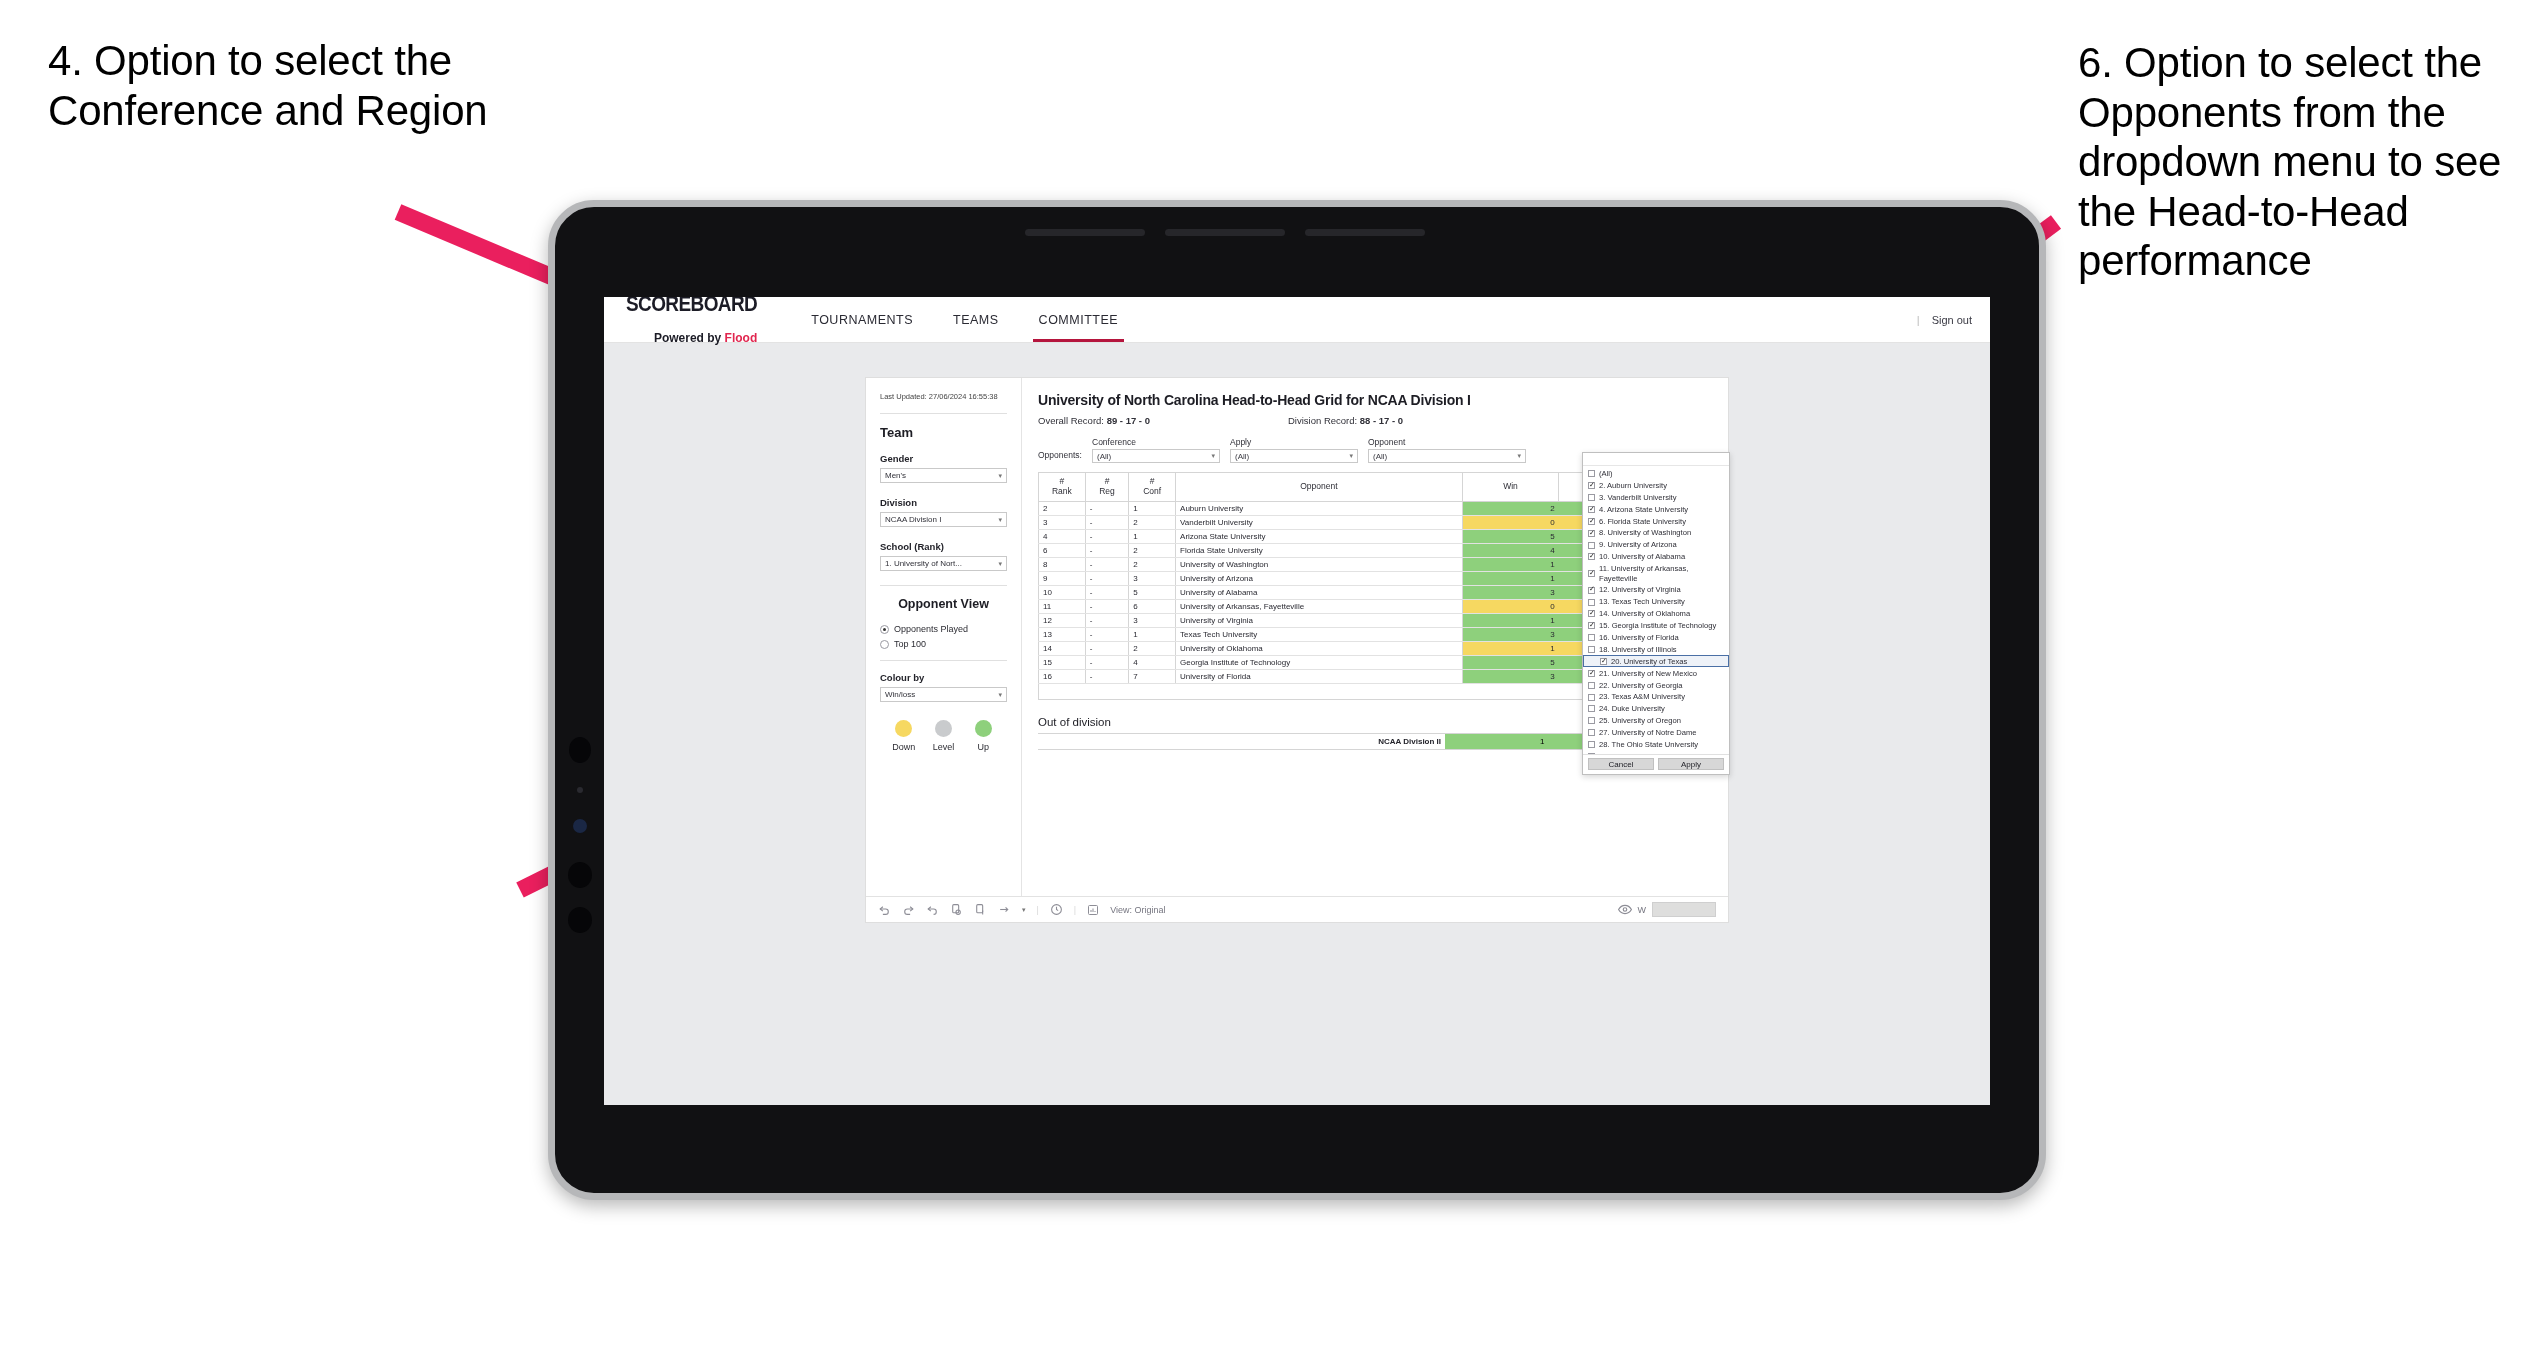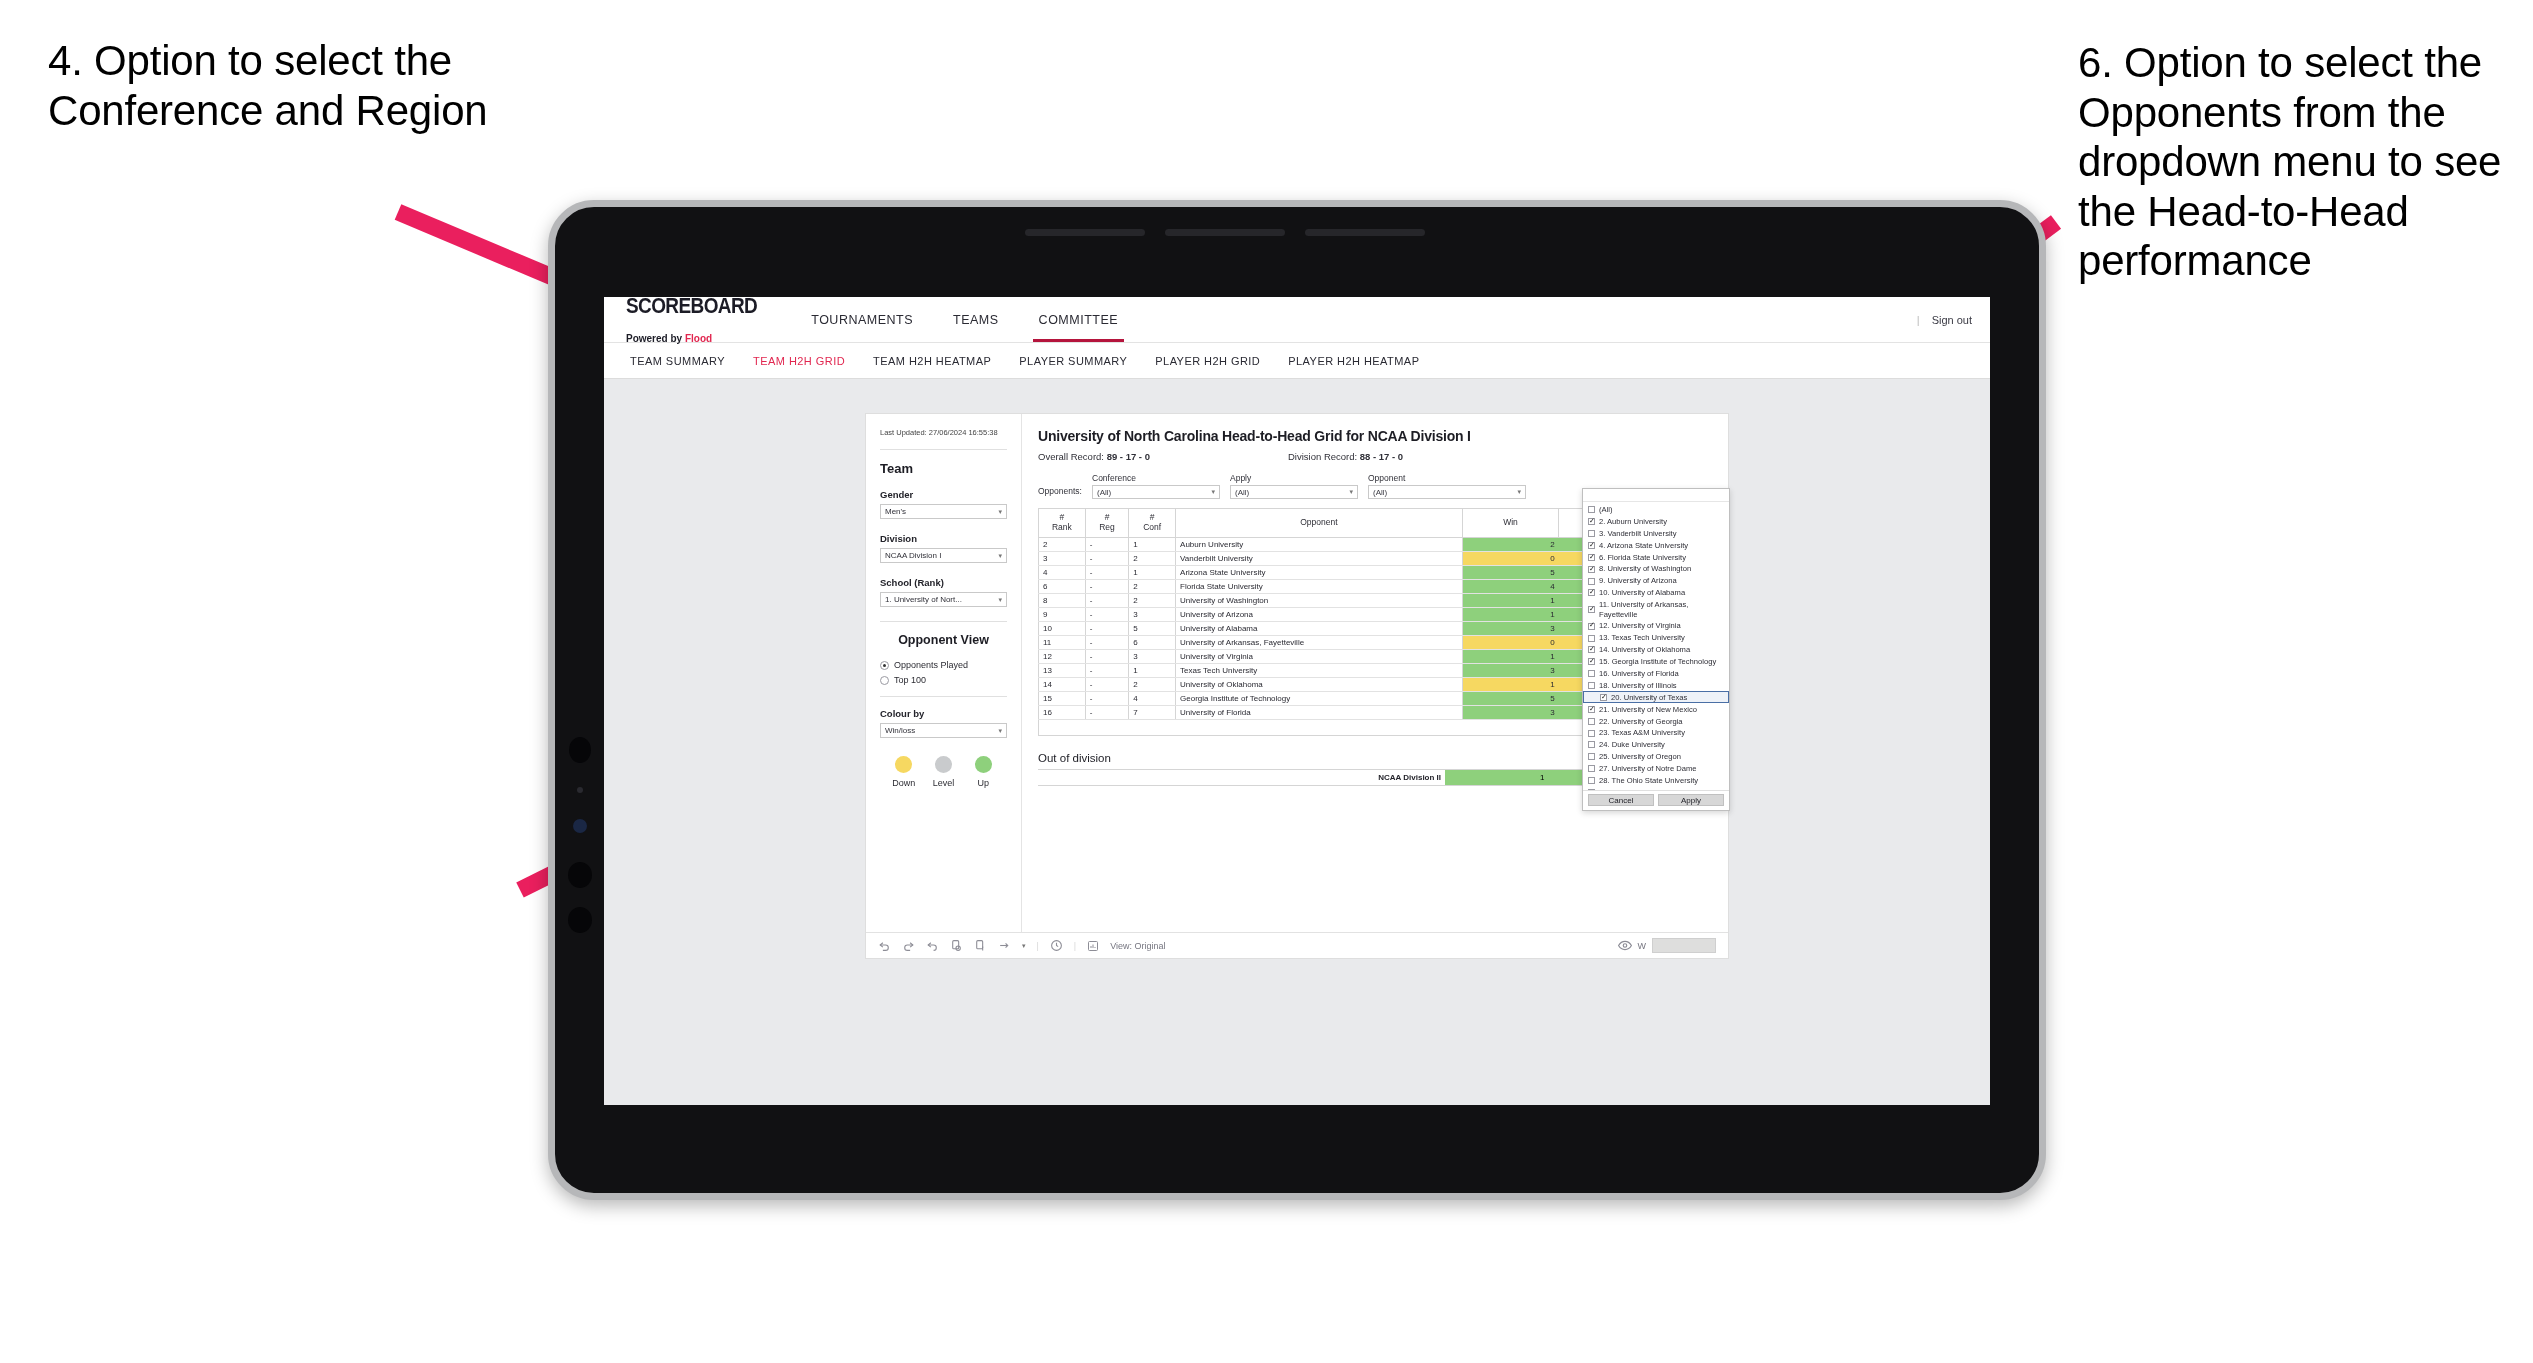--- a/index.html
+++ b/index.html
@@ -61,21 +61,21 @@
     border-bottom:1px solid #e3e3e3;
     position: relative;
   }
   .brand { padding-left: 22px; padding-right: 34px; }
   .brand-name {
     font-family: "Liberation Sans", sans-serif;
     font-weight: 800; font-size: 19px; letter-spacing: -.6px;
     color:#1c1c26; line-height: 1;
     transform: scaleY(1.15); transform-origin: left center;
   }
-  .brand-sub { font-size:10px; color:#1c1c26; font-weight:600; margin-top:18px; }
+  .brand-sub { font-size:12px; color:#1c1c26; font-weight:600; margin-top:18px;text-align:right; }
   .brand-sub i { color:#e1264f; font-style:normal; }
   .topnav { display:flex; align-items:center; height:100%; }
   .topnav a {
     font-size:12.5px; color:#2a2a33; letter-spacing:.5px;
     padding: 0 20px; height:100%;
     display:flex; align-items:center; text-decoration:none;
     position:relative;
   }
   .topnav a.active::after {
     content:""; position:absolute; left:14px; right:14px; bottom:0;
@@ -270,28 +270,20 @@
           <a href="#">TOURNAMENTS</a>
           <a href="#">TEAMS</a>
           <a href="#" class="active">COMMITTEE</a>
         </div>
         <div class="signout">
           <span class="divider">|</span>
           <span>Sign out</span>
         </div>
       </div>
 
-      <div id="subnav">
-        <a href="#">TEAM SUMMARY</a>
-        <a href="#" class="active">TEAM H2H GRID</a>
-        <a href="#">TEAM H2H HEATMAP</a>
-        <a href="#">PLAYER SUMMARY</a>
-        <a href="#">PLAYER H2H GRID</a>
-        <a href="#">PLAYER H2H HEATMAP</a>
-      </div>
 
       <div id="dash-bg">
         <div id="viz">
 
           <div id="cfg">
             <div class="updated">Last Updated: 27/06/2024 16:55:38</div>
             <div class="rule"></div>
 
             <div class="grp-title">Team</div>
 

